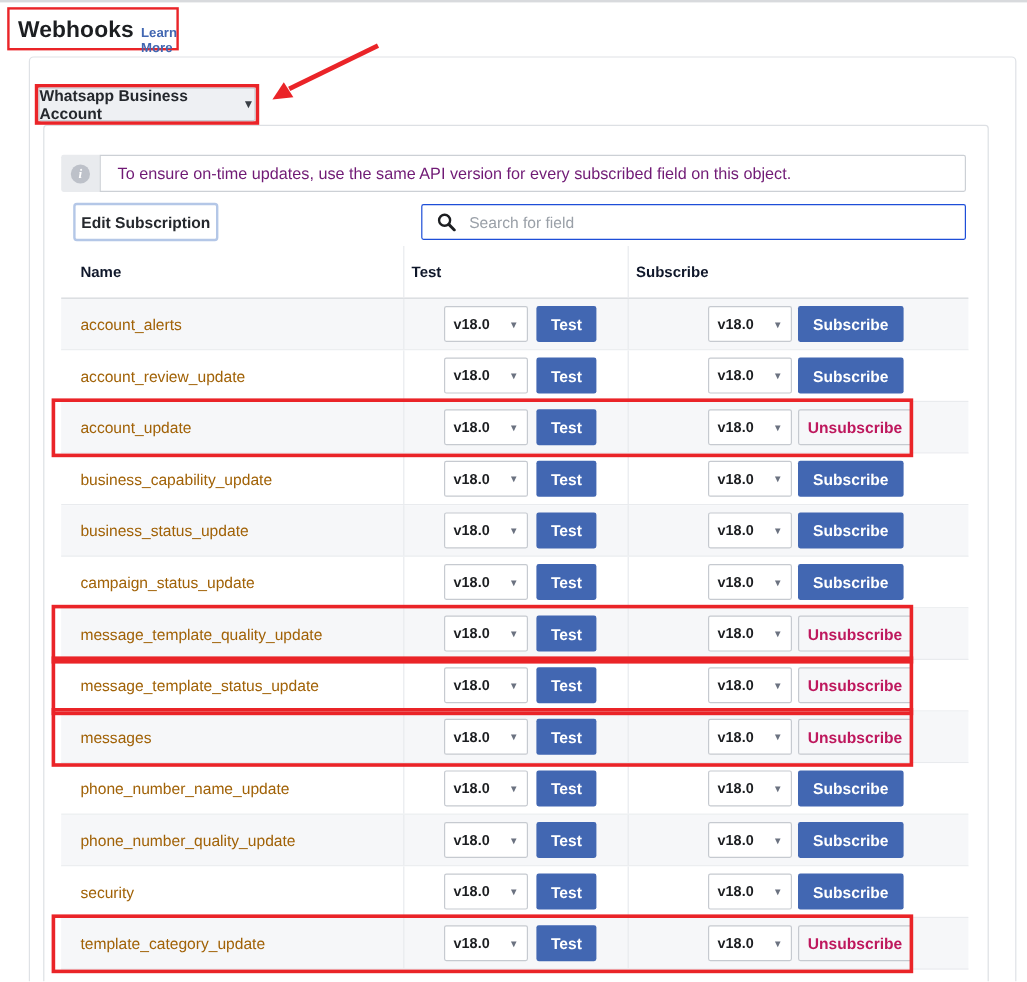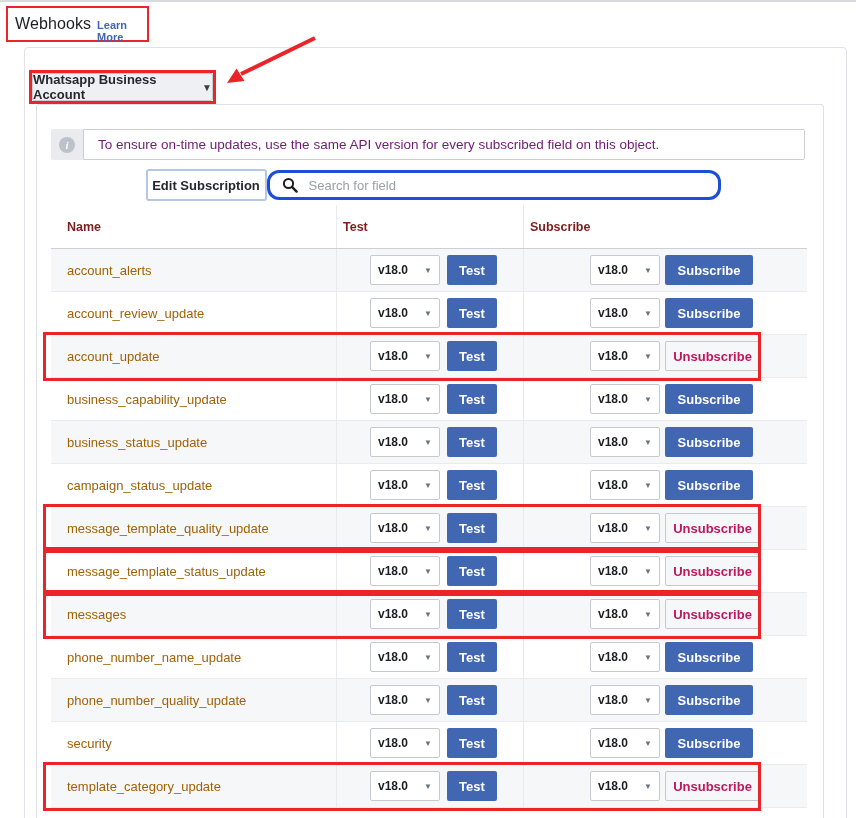--- a/index.html
+++ b/index.html
@@ -5,21 +5,21 @@
   * { margin:0; padding:0; box-sizing:border-box; }
   html,body { background:#fff; }
   body { font-family:"Liberation Sans","DejaVu Sans",sans-serif; color:#1c1e21; }
   #page { position:relative; width:856px; height:818px; overflow:hidden; background:#fff; }
 
   .top-rule { position:absolute; left:0; top:0; width:856px; height:2px; background:#d8dadd; }
 
   
   .webhooks-box { position:absolute; left:6px; top:6px; width:143px; height:36px;
     border:2px solid #ea2428; display:flex; align-items:baseline; padding:7px 0 0 7px; }
-  .webhooks-title { font-size:16px; font-weight:normal; color:#1c1e21; letter-spacing:.1px; }
+  .webhooks-title { font-size:19px; font-weight:bold; color:#1c1e21; letter-spacing:.1px; }
   .learn-more { font-size:11px; font-weight:bold; color:#4267b2; margin-left:6px; cursor:pointer; }
 
   
   .outer-card { position:absolute; left:24px; top:47px; width:823px; height:790px;
     background:#fff; border:1px solid #dfe2e6; border-radius:4px; }
 
   
   .selector-annotation { position:absolute; left:29px; top:70px; width:187px; height:34px;
     border:3px solid #ea2428; background:#fff; z-index:5; }
   .selector-btn { width:100%; height:100%; background:#eef0f3; border:1px solid #c8ccd1;
@@ -38,35 +38,35 @@
   .banner { display:flex; height:31px; }
   .banner-icon-block { width:32px; background:#e9ebee; border-radius:2px 0 0 2px;
     display:flex; align-items:center; justify-content:center; flex:0 0 auto; }
   .info-circle { width:16px; height:16px; border-radius:50%; background:#bdc1c9; color:#fff;
     font-size:11px; font-weight:bold; display:flex; align-items:center; justify-content:center;
     font-family:"Liberation Serif","DejaVu Serif",serif; font-style:italic; }
   .banner-text-box { flex:1; border:1px solid #ccd0d5; border-radius:0 2px 2px 0;
     display:flex; align-items:center; padding-left:14px; font-size:13.5px; color:#701a75; background:#fff; }
 
   
-  .toolbar { margin-top:9px; height:32px; display:flex; align-items:center; justify-content:center;padding-left:10px; }
+  .toolbar { margin-top:9px; height:32px; display:flex; align-items:center; justify-content:space-between;padding-left:10px; }
   .edit-btn { width:121px; height:32px; background:#fff; border:2px solid #b4c7e7; border-radius:3px;
     font-size:13px; font-weight:bold; color:#25282d; cursor:pointer;
     font-family:"Liberation Sans","DejaVu Sans",sans-serif; }
-  .search-wrap { width:454px; height:30px; border:3px solid #1d4ed8; border-radius:12px; background:#fff;
+  .search-wrap { width:454px; height:30px; border:1px solid #1d4ed8; border-radius:2px; background:#fff;
     display:flex; align-items:center; padding:0 10px 0 12px; }
   .search-wrap input { border:none; outline:none; flex:1; margin-left:11px; font-size:13px; color:#1c1e21;
     font-family:"Liberation Sans","DejaVu Sans",sans-serif; background:transparent; }
   .search-wrap input::placeholder { color:#9aa0a8; }
 
   
   .table { margin-top:4px; width:756px; }
   .thead { display:grid; grid-template-columns:285px 187px 284px; height:44px;
     border-bottom:1px solid #ccd0d5; }
-  .th { display:flex; align-items:center; font-size:12.5px; font-weight:bold; color:#7f1d1d; }
+  .th { display:flex; align-items:center; font-size:12.5px; font-weight:bold; color:#0f172a; }
   .th:nth-child(1) { padding-left:16px; }
   .th:nth-child(2), .th:nth-child(3) { border-left:1px solid #e8eaee; padding-left:6px; }
 
   .trow { position:relative; display:grid; grid-template-columns:285px 187px 284px; height:43px;
     border-bottom:1px solid #e9ebee; background:#fff; }
   .trow.alt { background:#f6f7f9; }
   .cell { display:flex; align-items:center; }
   .cell.name { padding-left:16px; }
   .cell.test { border-left:1px solid #e8eaee; padding-left:33px; gap:7px; }
   .cell.subs { border-left:1px solid #e8eaee; padding-left:66px; gap:5px; }

